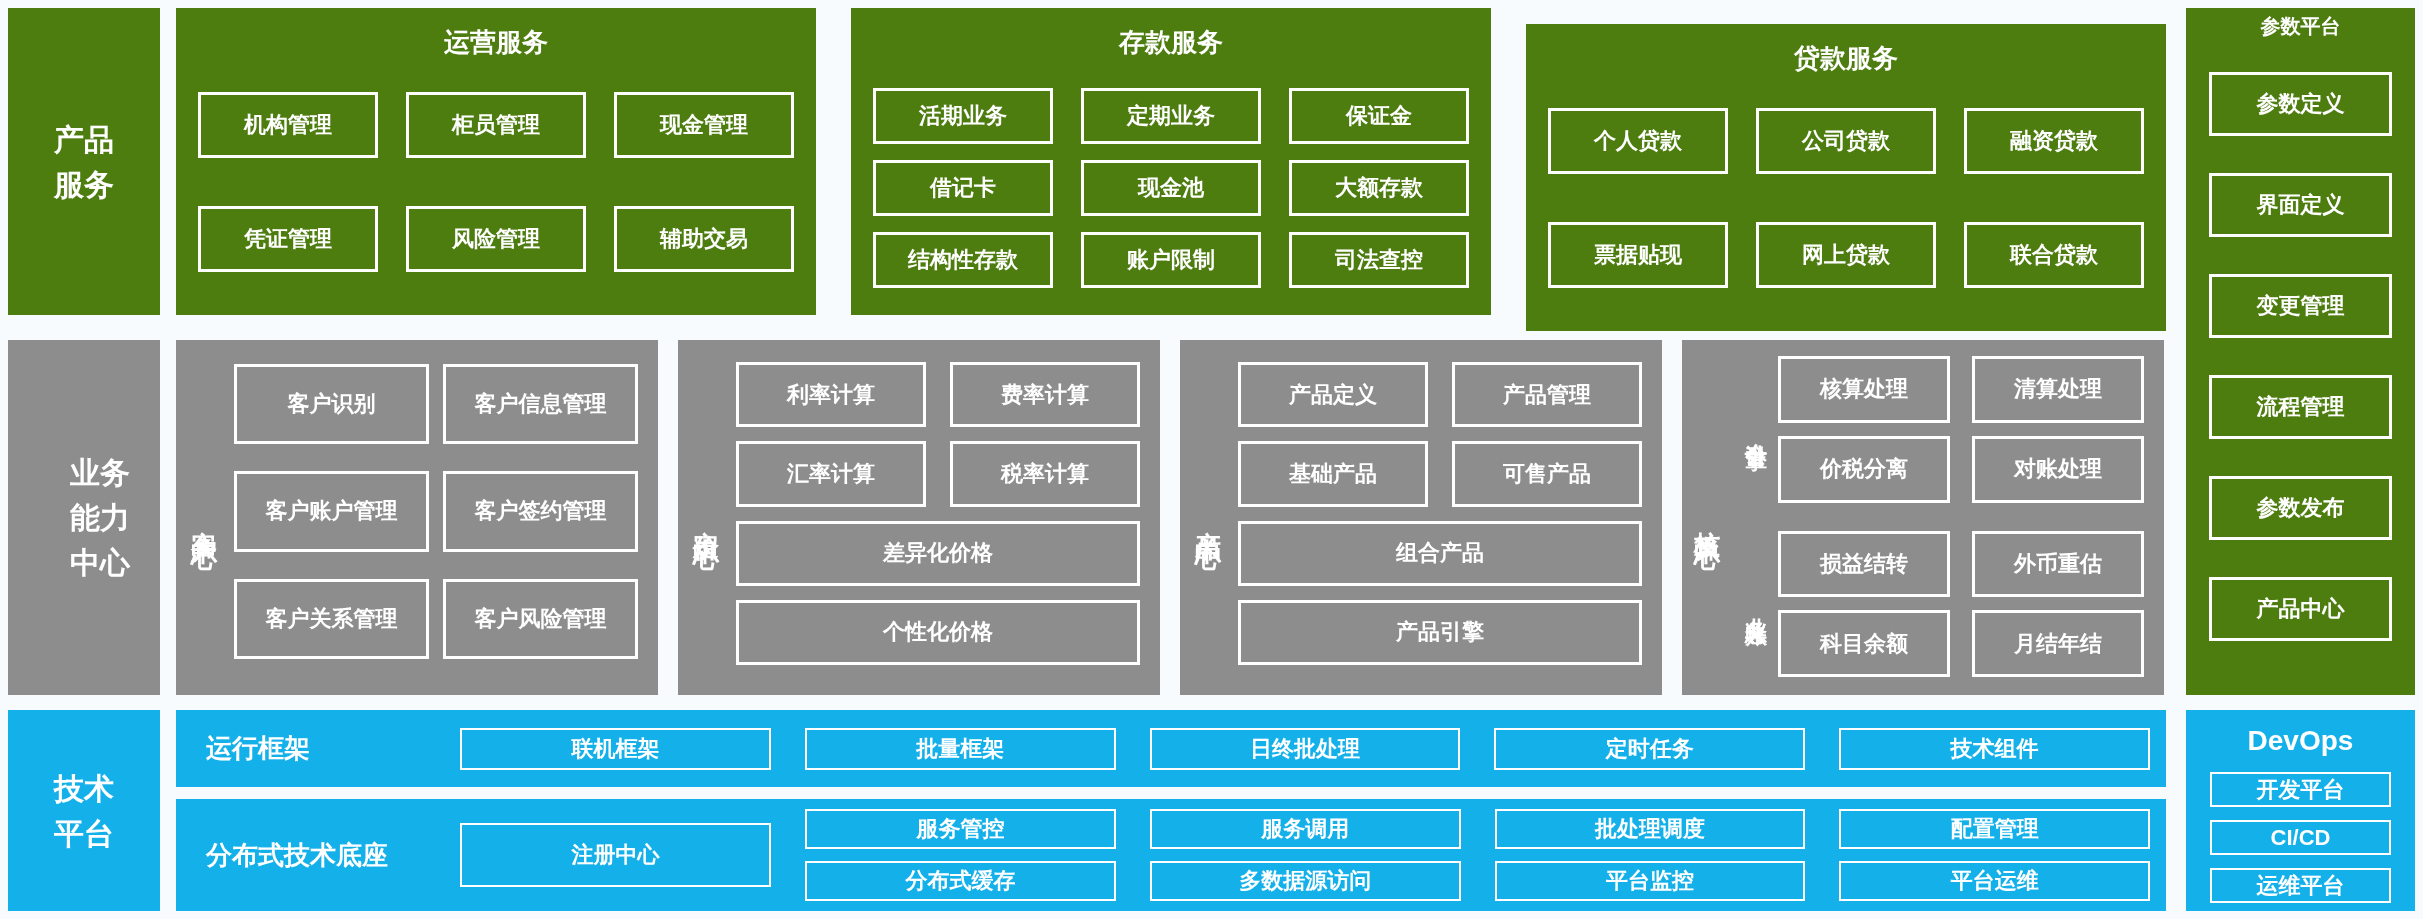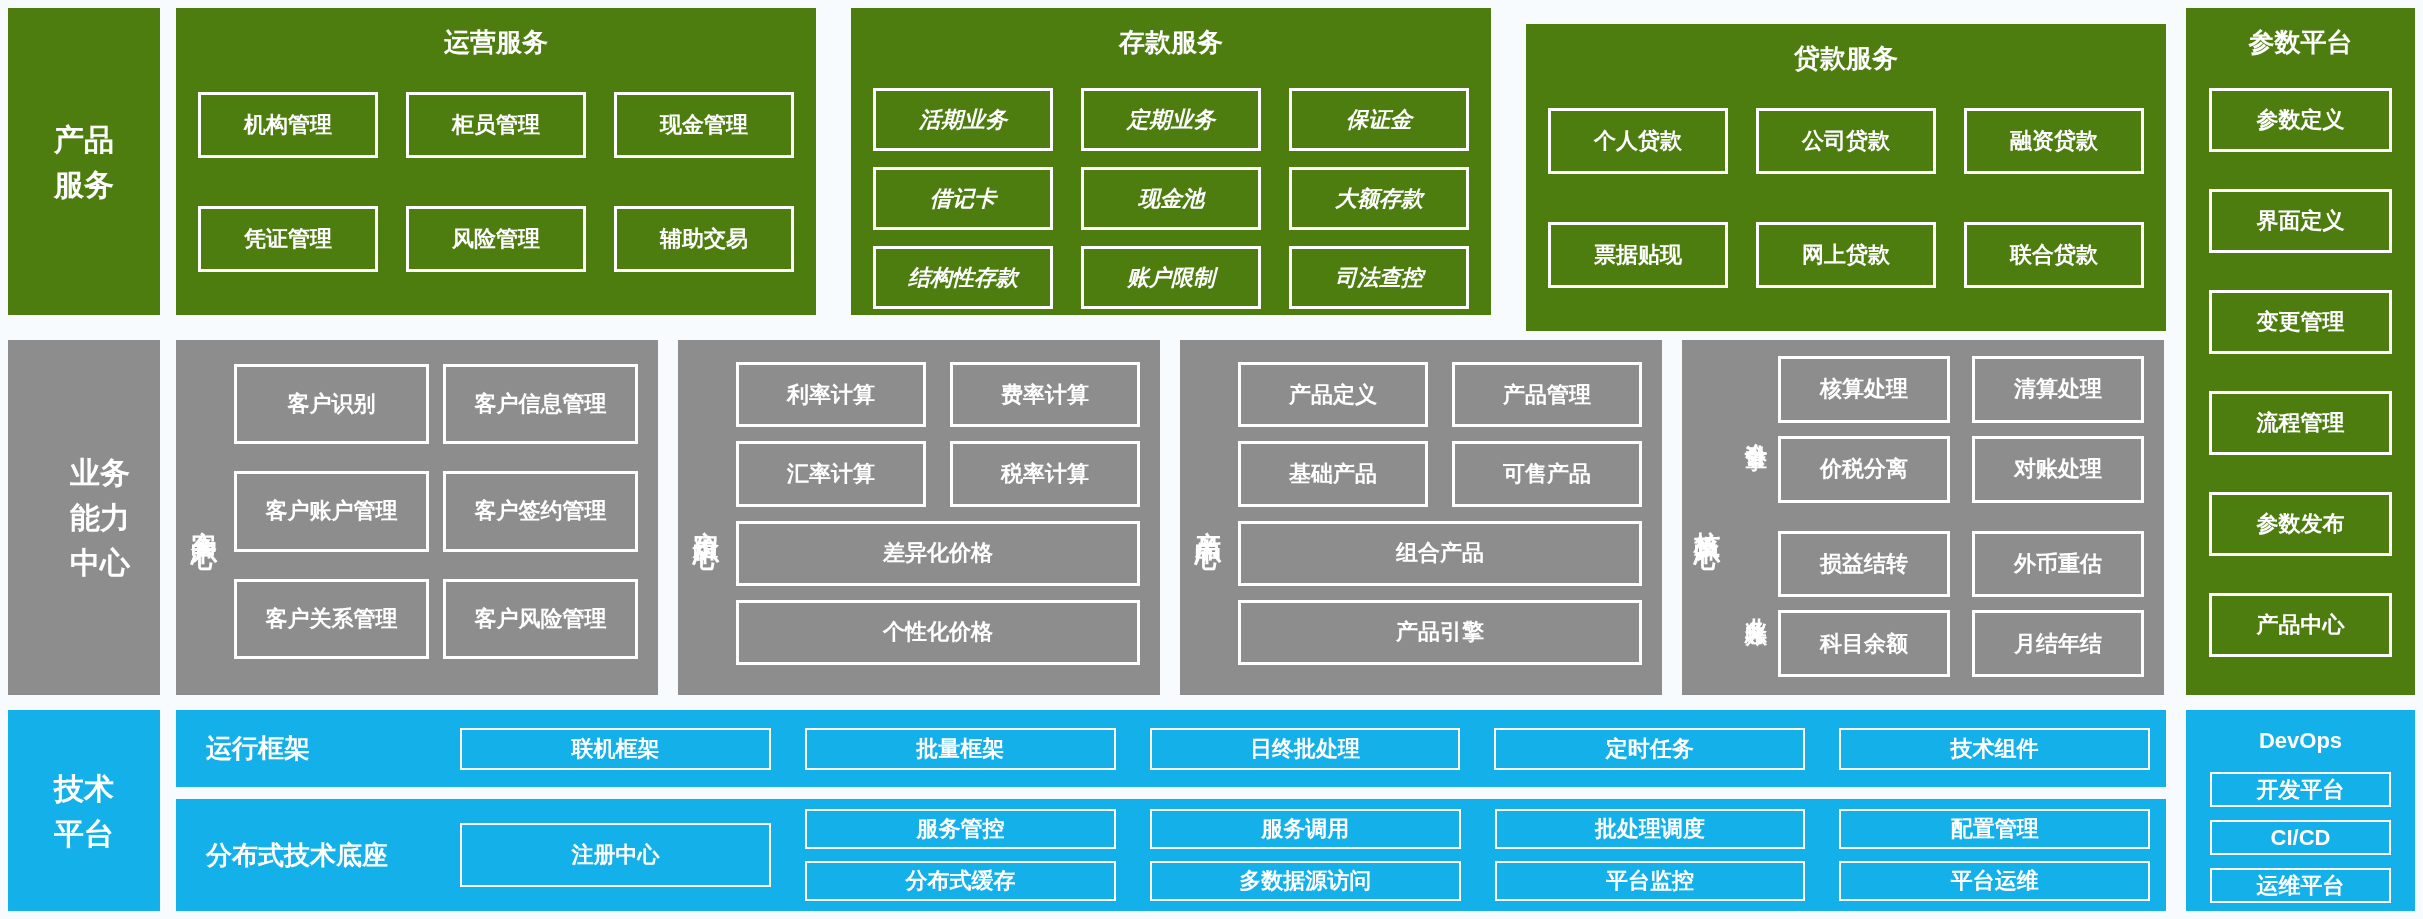--- a/index.html
+++ b/index.html
@@ -16,27 +16,27 @@
   
   .side-label{display:flex;flex-direction:column;align-items:center;justify-content:center;
     font-size:30px;line-height:1.5;text-align:center;}
 
   
   .sec-title{margin-top:14px;height:40px;display:flex;align-items:center;justify-content:center;font-size:26px;}
   .grid-3x2{margin:30px 22px 0;display:grid;grid-template-columns:repeat(3,1fr);column-gap:28px;row-gap:48px;}
   .grid-3x3{margin:26px 22px 0;display:grid;grid-template-columns:repeat(3,1fr);column-gap:28px;row-gap:16px;}
   .box{border:3px solid #fff;display:flex;align-items:center;justify-content:center;
     font-size:22px;box-sizing:border-box;text-align:center;}
-  .h66{height:66px;} .h63{height:63px;font-style:italic;} .h64{height:64px;}
-
-  
-  .col-title{margin-top:16px;height:36px;display:flex;align-items:center;justify-content:center;font-size:26px;text-align:center;}
+  .h66{height:66px;} .h63{height:56px;} .h64{height:64px;}
+
+  
+  .col-title{height:36px;display:flex;align-items:center;justify-content:center;font-size:20px;text-align:center;}
   .stack{display:flex;flex-direction:column;}
   .param-stack{margin:28px 23px 0;gap:37px;}
-  .devops-title{margin-top:14px;height:34px;display:flex;align-items:center;justify-content:center;font-size:22px;}
+  .devops-title{margin-top:14px;height:34px;display:flex;align-items:center;justify-content:center;font-size:28px;}
   .devops-stack{margin:14px 24px 0;gap:13px;}
   .h35{height:35px;border-width:2px;}
 
   
   .center{display:flex;}
   .v-label{width:58px;display:flex;align-items:center;justify-content:center;
     writing-mode:vertical-rl;text-orientation:upright;font-size:26px;letter-spacing:4px;}
   .v-sub{width:44px;font-size:22px;letter-spacing:2px;}
   .center-content{flex:1;display:grid;grid-template-columns:repeat(2,1fr);}
   .cust-grid{margin:24px 20px 36px 0;column-gap:14px;row-gap:27px;}

